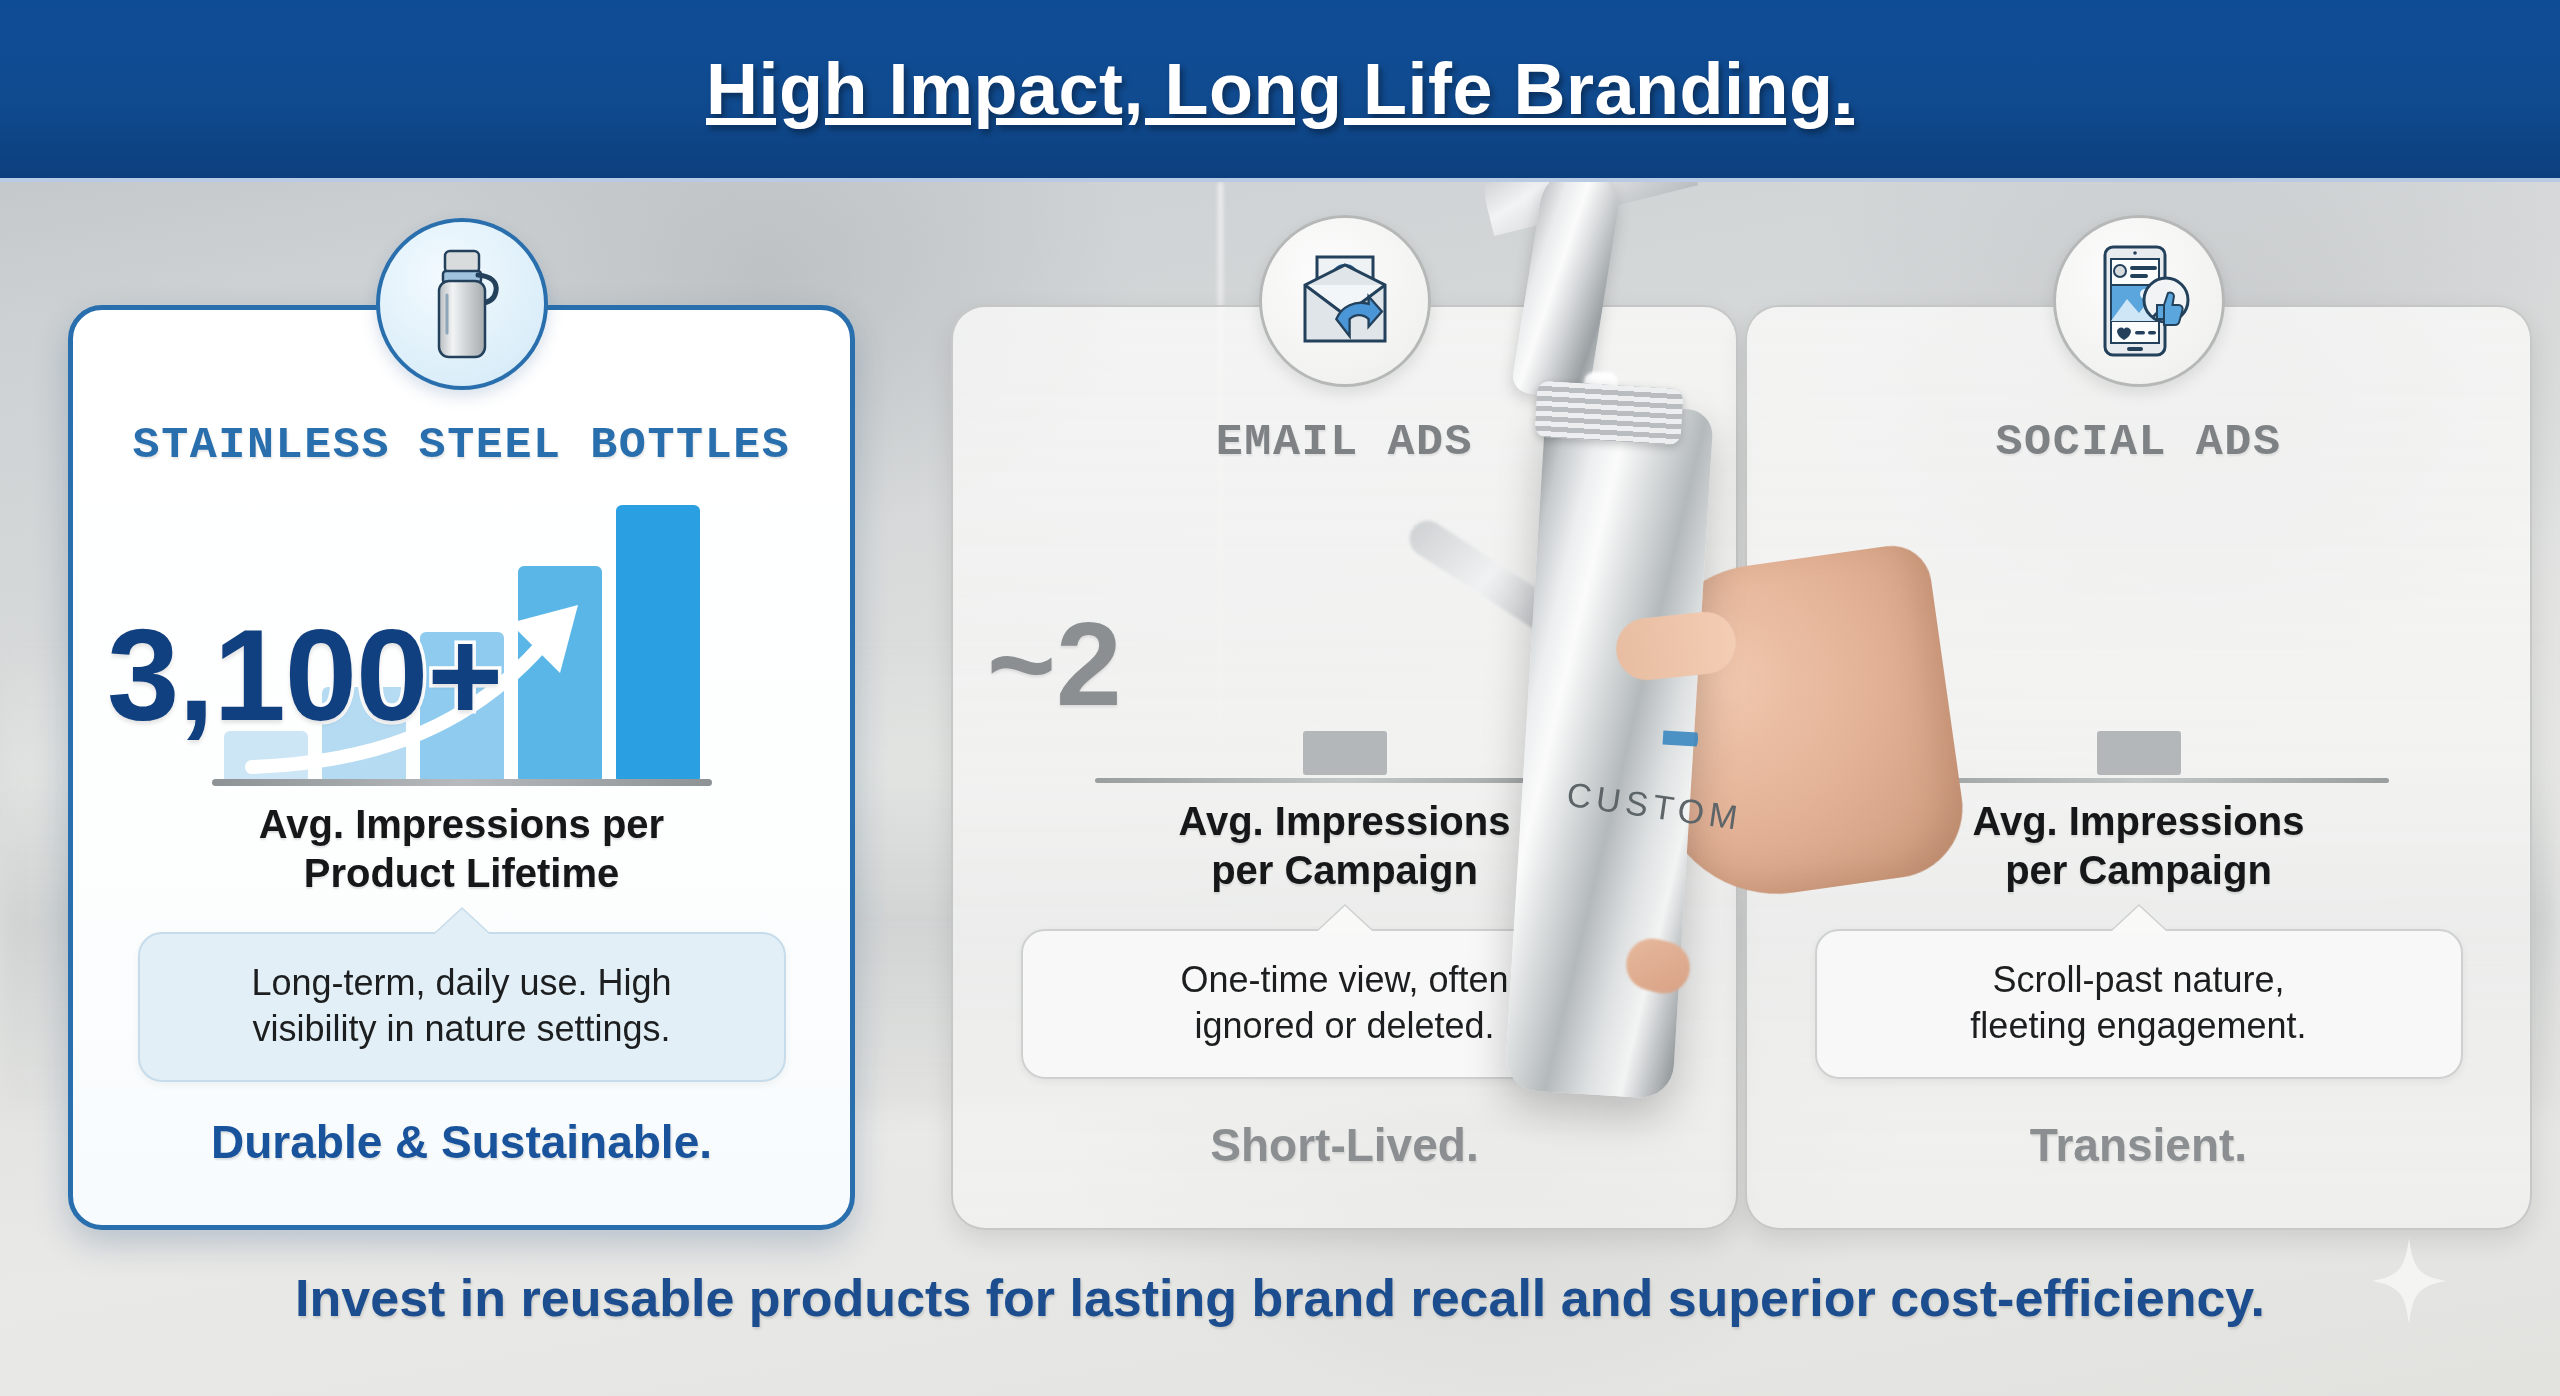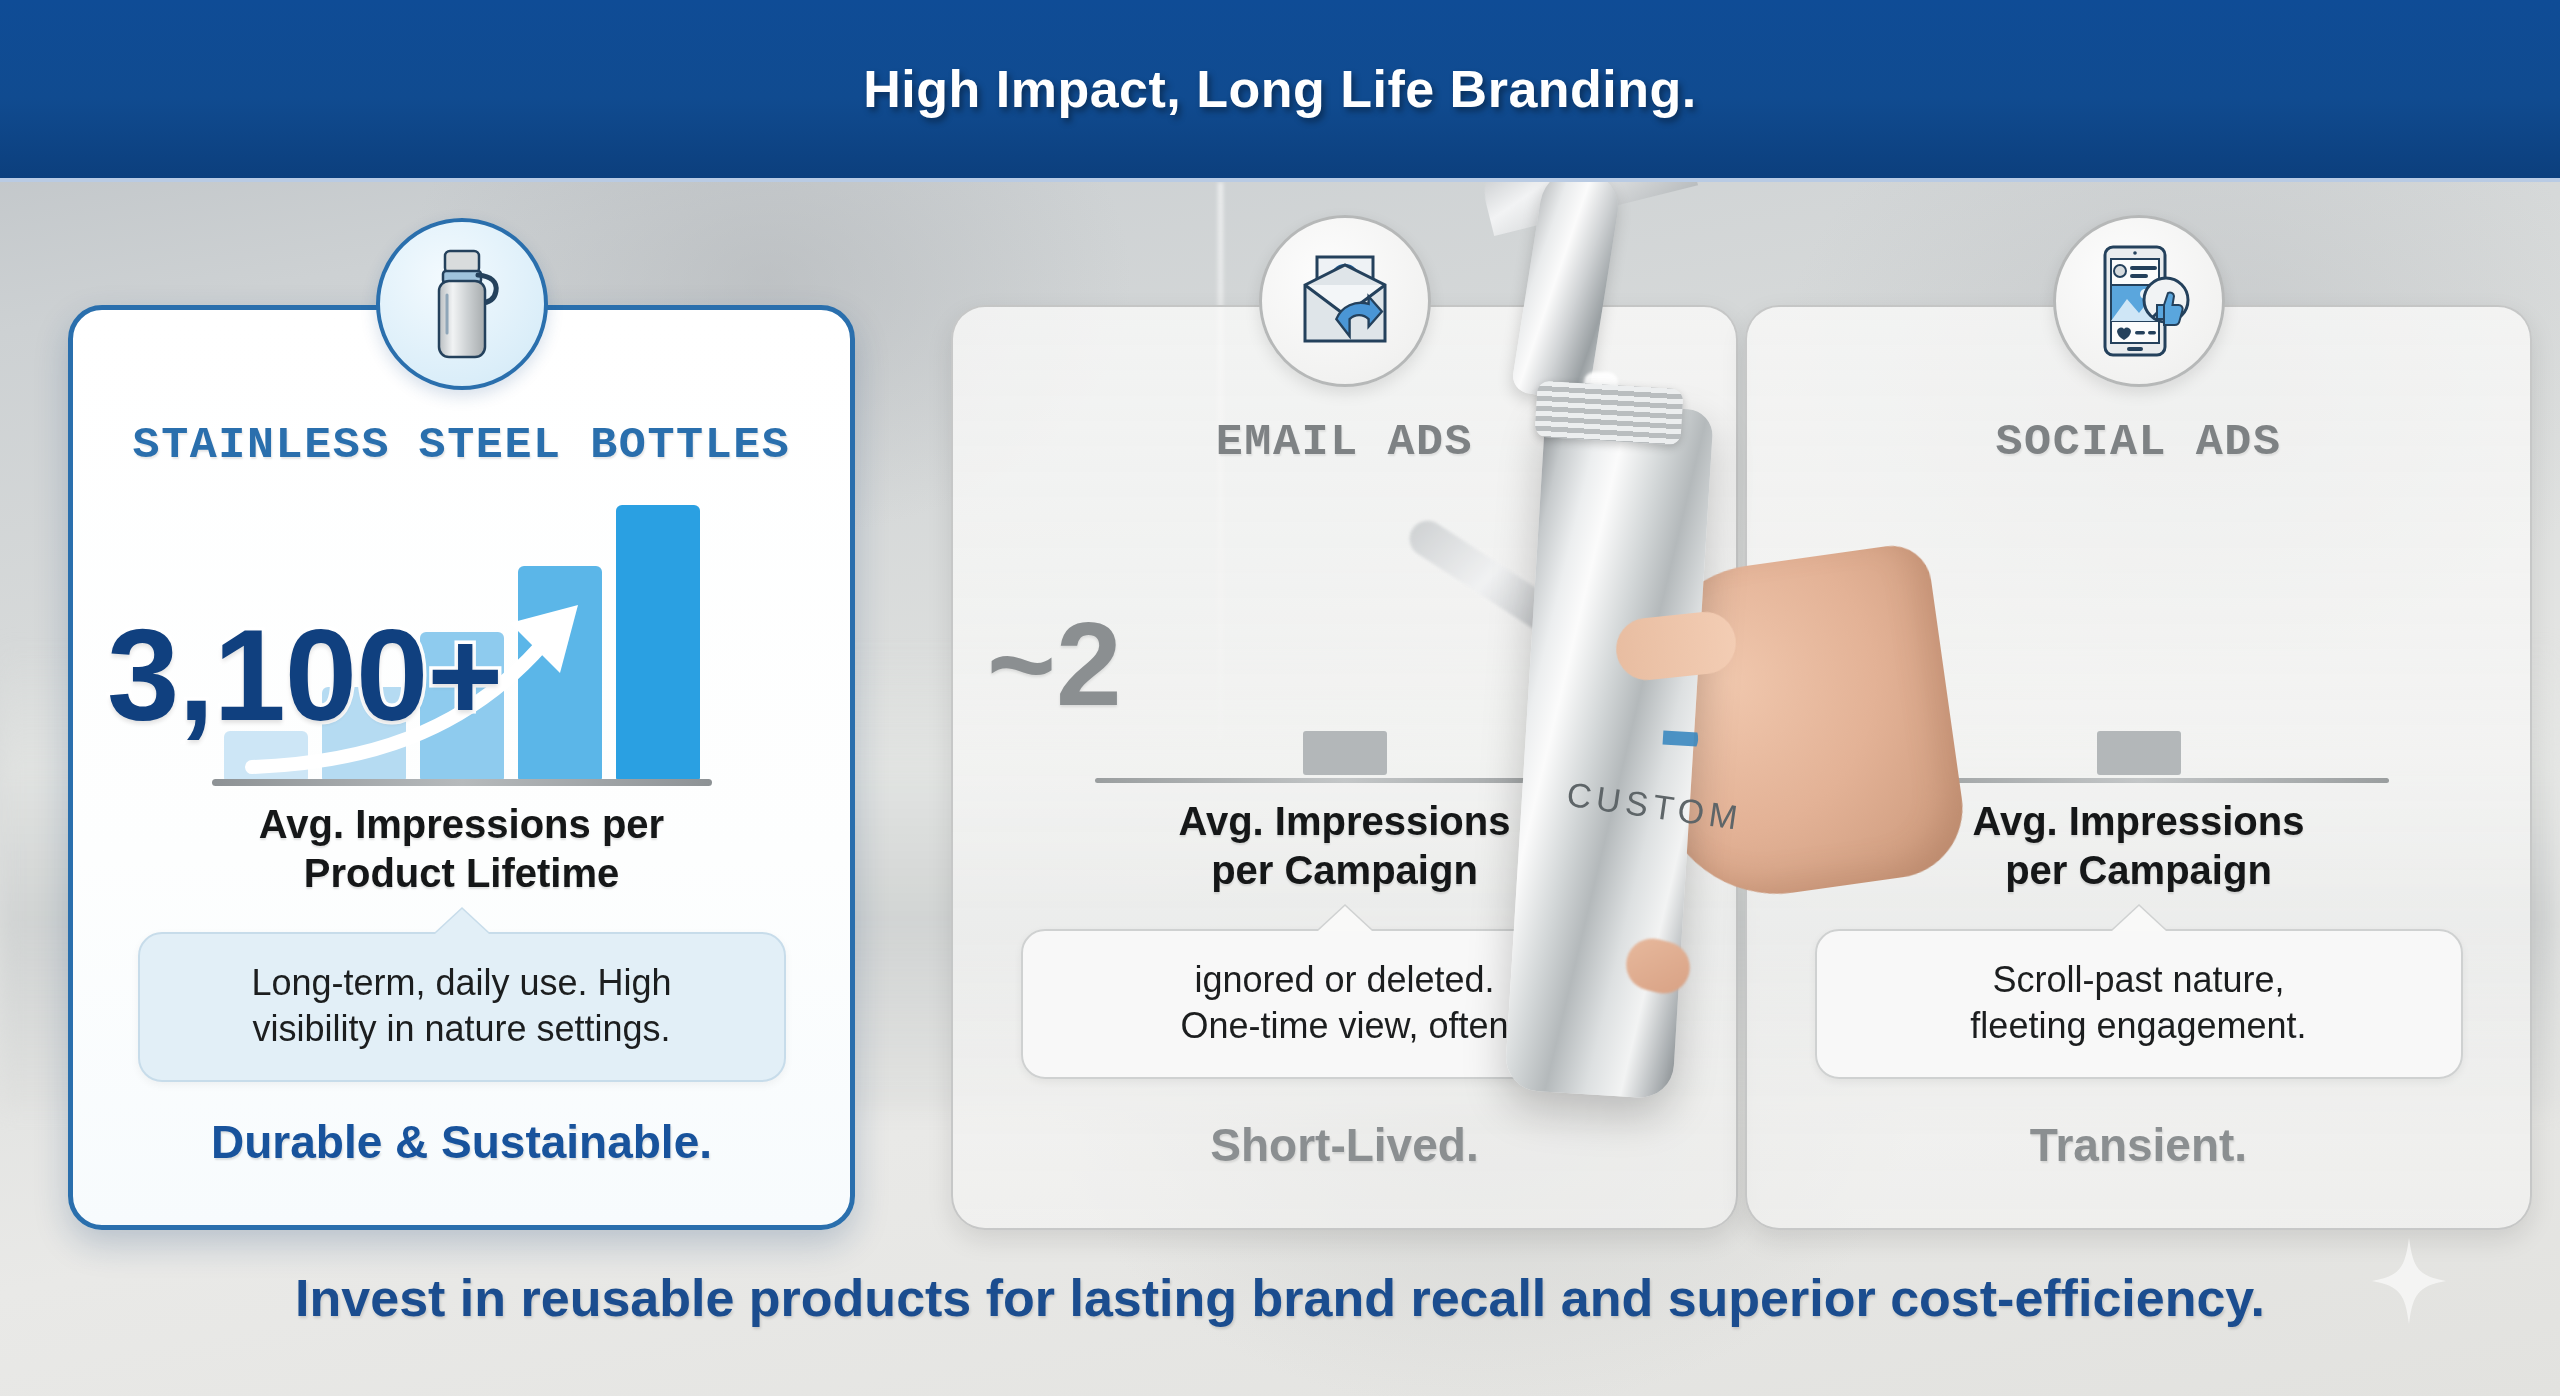--- a/index.html
+++ b/index.html
@@ -100,22 +100,23 @@
 
   
   #header{
     position:absolute; left:0; top:0; width:2560px; height:182px;
     background:linear-gradient(180deg,#0f4c96 0%,#104b90 55%,#0c3f7d 100%);
     display:flex; align-items:center; justify-content:center;
     border-bottom:4px solid #b9cbe4;
     z-index:30;
   }
   #header-title{
-    color:#ffffff; font-size:52px; font-weight:bold; letter-spacing:.5px;
+    color:#ffffff; font-size:72px; font-weight:bold; letter-spacing:.5px;
     text-shadow:3px 4px 6px rgba(0,0,0,.38);
+    text-decoration:underline;
   }
 
   
   #cards{
     position:absolute; left:0; top:182px; width:2560px; height:1060px; z-index:20;
   }
   .card{
     position:absolute; top:123px; width:787px; height:925px;
     border-radius:34px; padding:0 34px;
     display:flex; flex-direction:column; align-items:center;
@@ -340,22 +341,22 @@
       <div class="mini-baseline"></div>
       <div class="mini-stat">~2</div>
     </div>
 
     <div class="stat-label">
       <div>Avg. Impressions</div>
       <div>per Campaign</div>
     </div>
 
     <div class="callout gray">
+      <div>One-time view, often</div>
       <div>ignored or deleted.</div>
-      <div>One-time view, often</div>
     </div>
 
     <div class="card-footer gray">Short-Lived.</div>
   </div>
 
   <div class="card muted" id="card-social">
     <div class="icon-badge gray">
       <svg width="104" height="116" viewBox="0 0 104 116">
         <rect x="18" y="4" width="60" height="108" rx="8" fill="#e9ecee" stroke="#24415c" stroke-width="3"></rect>
         <rect x="24" y="16" width="48" height="84" fill="#fbfcfc" stroke="#24415c" stroke-width="2"></rect>

